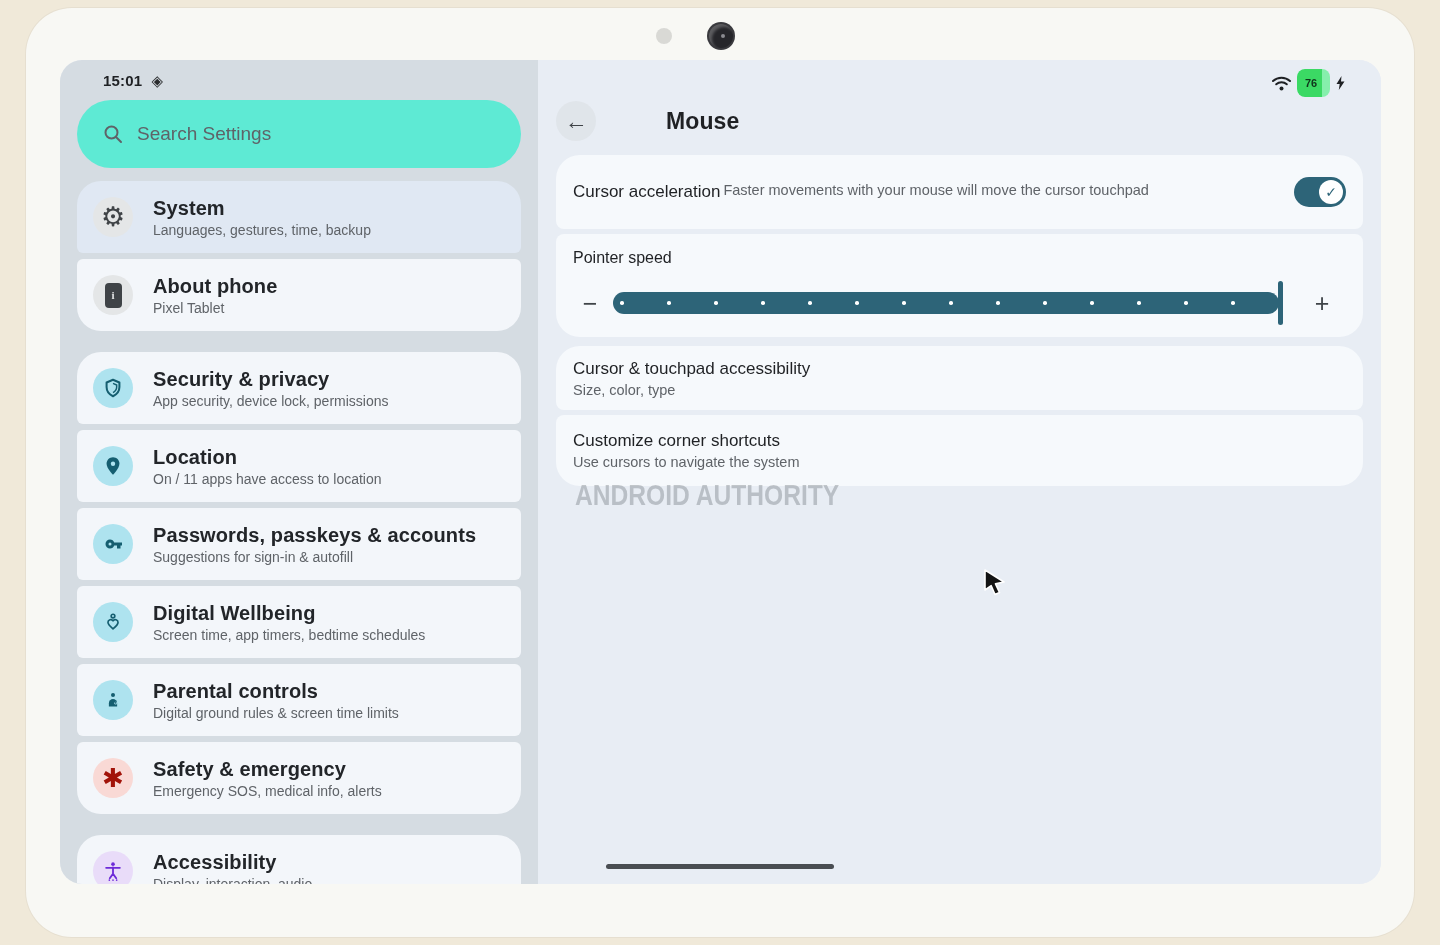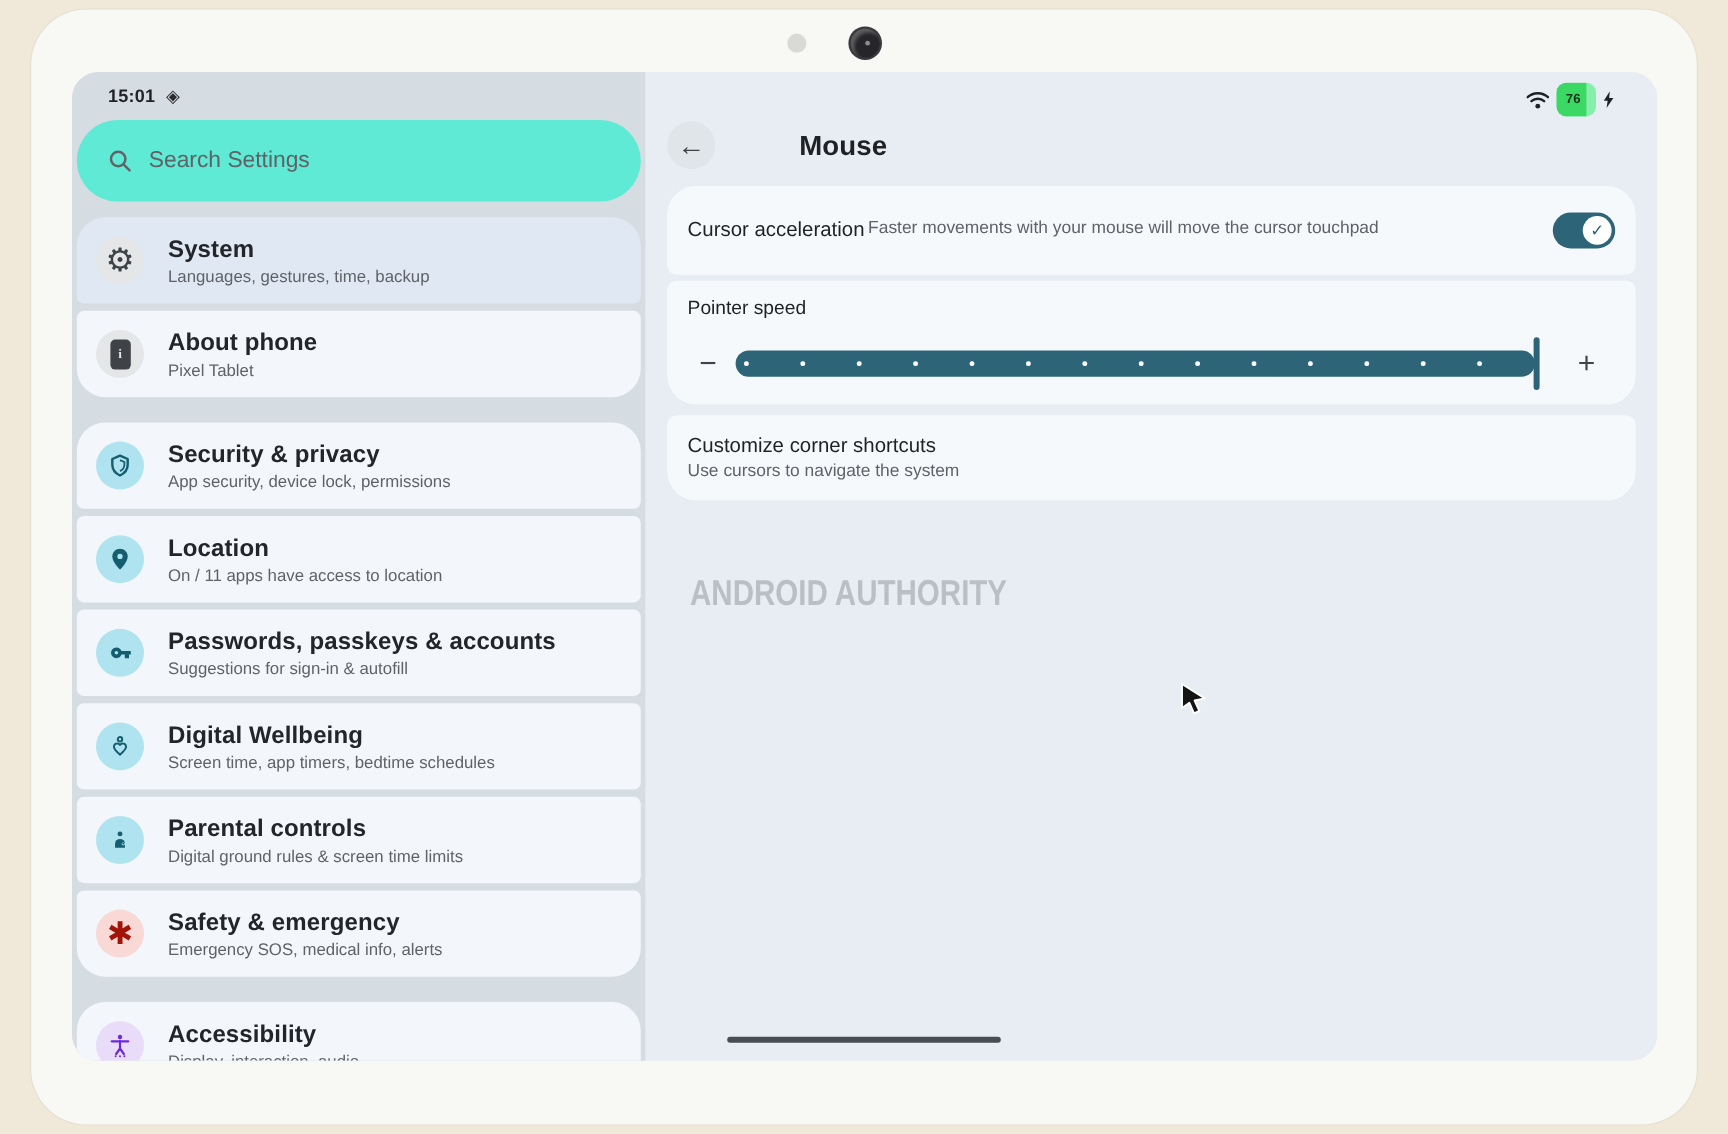--- a/index.html
+++ b/index.html
@@ -13,21 +13,21 @@
   .cam-sensor{left:630px;top:20px;width:16px;height:16px;background:#d9d9d5;}
   .cam-lens{left:683px;top:16px;width:24px;height:24px;background:#26262a;
     box-shadow:inset 3px 3px 3px rgba(255,255,255,0.25), 0 0 0 2px #3a3a3e;}
   .cam-glint{position:absolute;left:695px;top:26px;width:4px;height:4px;border-radius:50%;background:#8b8b90;}
 
   
   .screen{position:absolute;left:60px;top:60px;width:1321px;height:824px;
     border-radius:22px;overflow:hidden;display:flex;background:#e8edf4;}
 
   
-  .sidebar{width:478px;min-width:478px;background:#d5dce2;padding:0 4px;overflow:hidden;}
+  .sidebar{width:478px;min-width:478px;background:#d5dce2;padding:0 17px;overflow:hidden;}
   .status-row{height:40px;display:flex;align-items:center;gap:9px;padding-left:26px;}
   .status-time{font-size:15px;font-weight:700;color:#1f2124;letter-spacing:.2px;}
   .status-diamond{font-size:15px;color:#2a2c2e;line-height:1;}
 
   .search-bar{height:68px;background:#5eead4;border-radius:34px;display:flex;align-items:center;
     gap:14px;padding:0 26px;margin-bottom:13px;}
   .search-bar svg{flex:none;}
   .search-placeholder{font-size:19px;color:#5f6368;}
 
   .side-card{height:72px;border-radius:6px;background:#f3f6fa;display:flex;align-items:center;
@@ -279,20 +279,24 @@
                 <span class="tick-dot"></span>
                 <span class="tick-dot"></span>
               </span>
             <span class="slider-thumb" style="background: rgb(45, 100, 120);"></span>
           </span>
         </span>
         <span class="step-btn">+</span>
       </div>
     </div>
 
+    <div class="right-card rc-top card-links">
+      <span class="rc-title">Cursor &amp; touchpad accessibility</span>
+      <span class="rc-sub">Size, color, type</span>
+    </div>
 
     <div class="right-card rc-bottom card-links tall">
       <span class="rc-title">Customize corner shortcuts</span>
       <span class="rc-sub">Use cursors to navigate the system</span>
     </div>
 
     <div class="watermark">ANDROID AUTHORITY</div>
   </div>
 
   <div class="home-indicator"></div>

